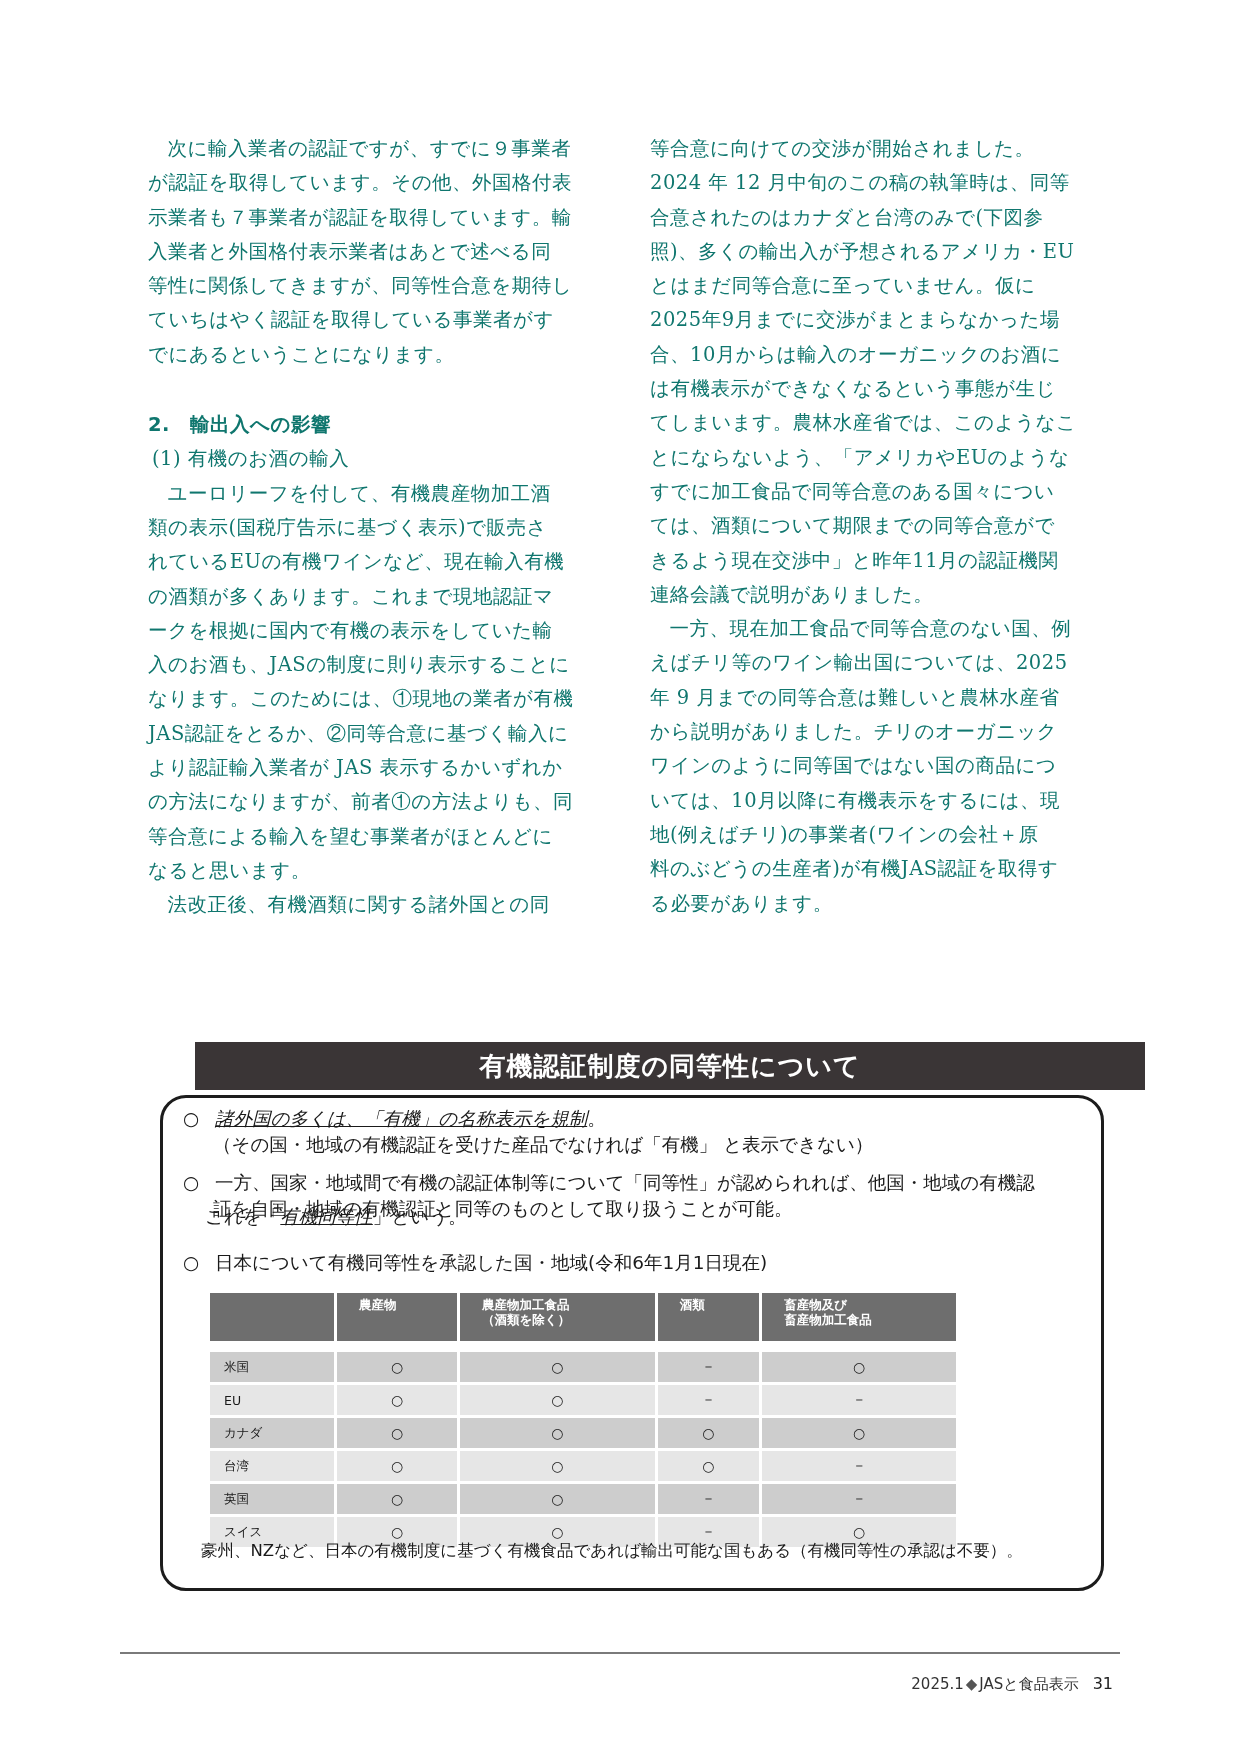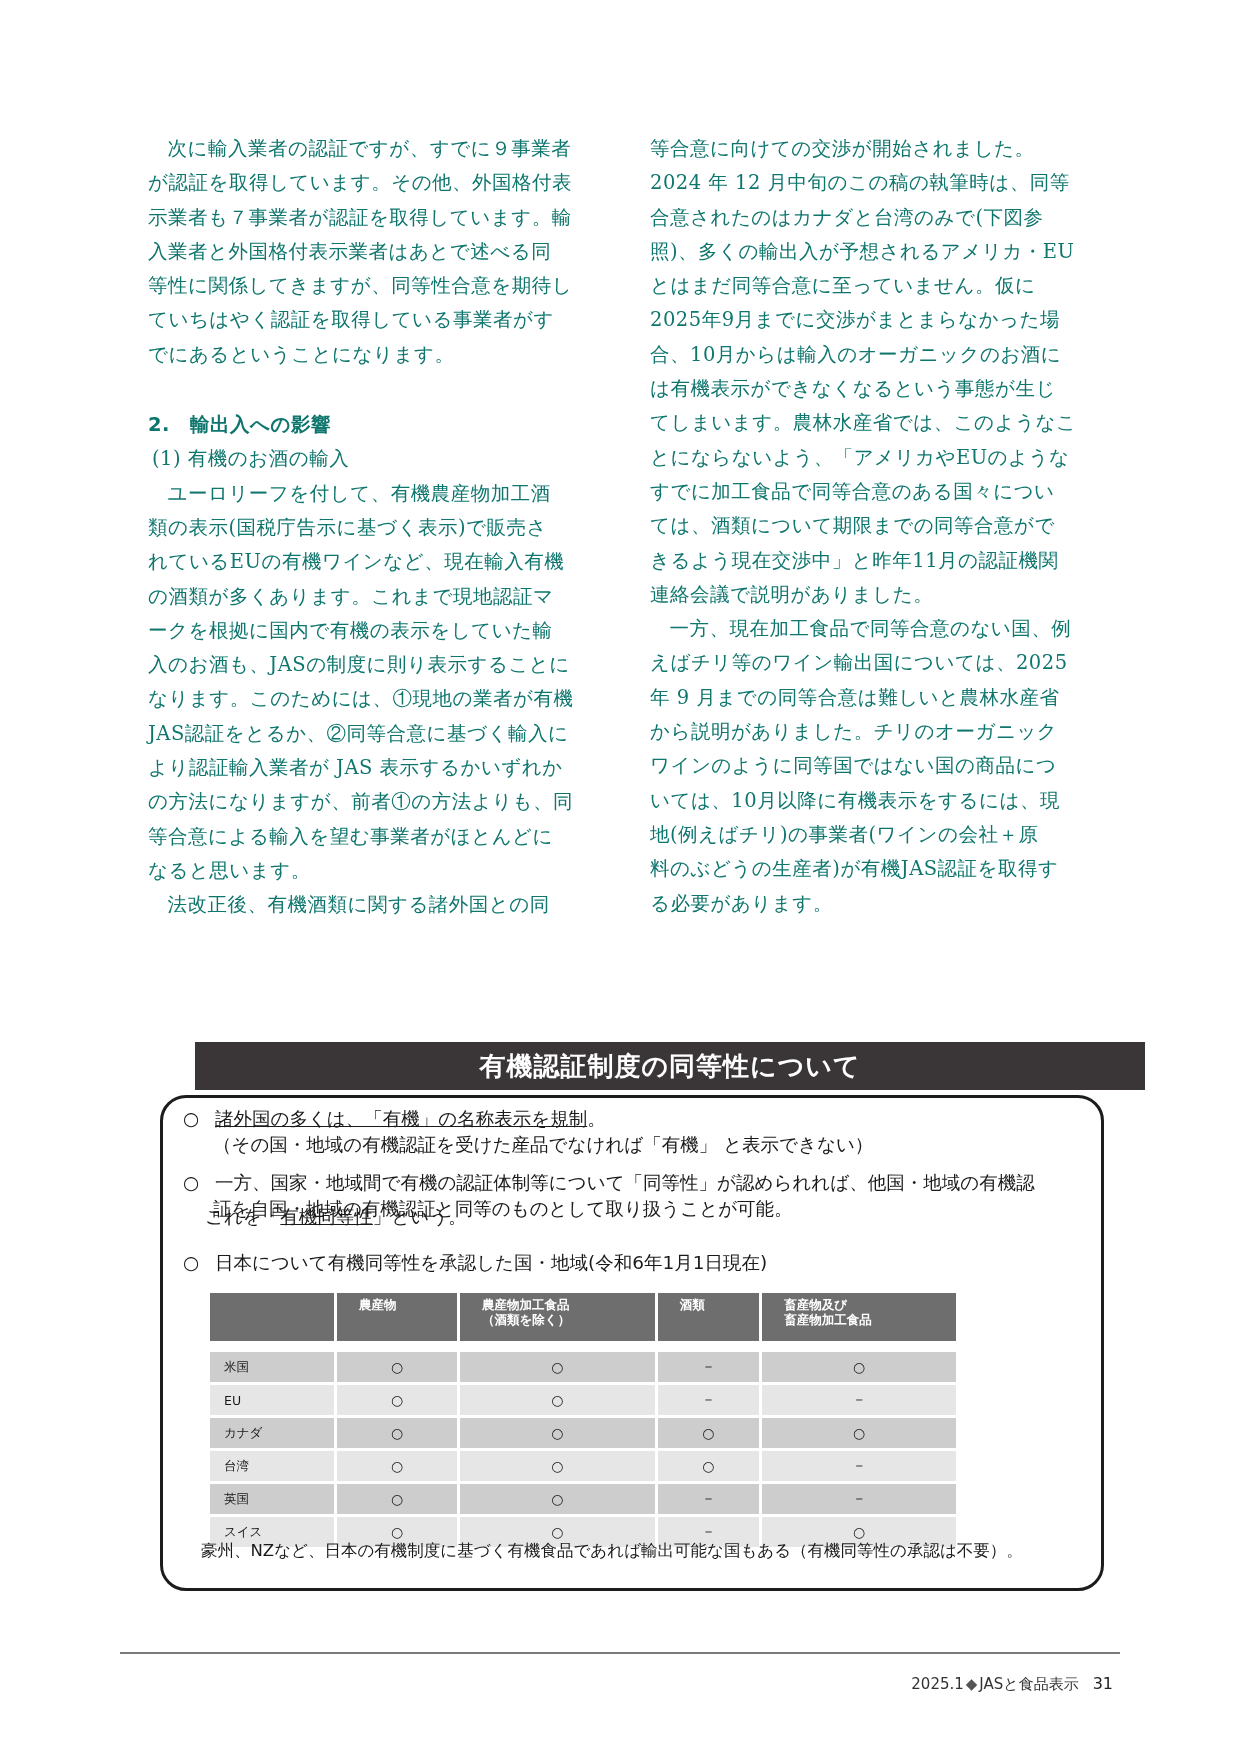--- a/index.html
+++ b/index.html
@@ -35,21 +35,21 @@
     margin-left: 35px;
   }
   .fig-box {
     position: absolute; left: 160px; top: 1095px; width: 938px; height: 490px;
     border: 3px solid #1c1c1c; border-radius: 26px;
     font-family: "DejaVu Sans", "Liberation Sans", sans-serif;
     font-size: 18.5px; color: #1a1a1a;
   }
   .bullet { position: absolute; left: 20px; line-height: 26px; white-space: nowrap; }
   .bullet .mark { display: inline-block; width: 32px; }
-  .u { text-decoration: underline; }
+  .u { text-decoration: underline; font-style: italic; }
   .b1 { top: 8px; }
   .b1b { top: 34px; left: 50px; }
   .b2 { top: 72px; }
   .b2b { top: 98px; left: 50px; }
   .b2c { top: 106px; left: 42px; }
   .b3 { top: 152px; }
 
   .eq-table {
     position: absolute; left: 44px; top: 192px; width: 752px;
     border-collapse: separate; border-spacing: 3px 3px;

